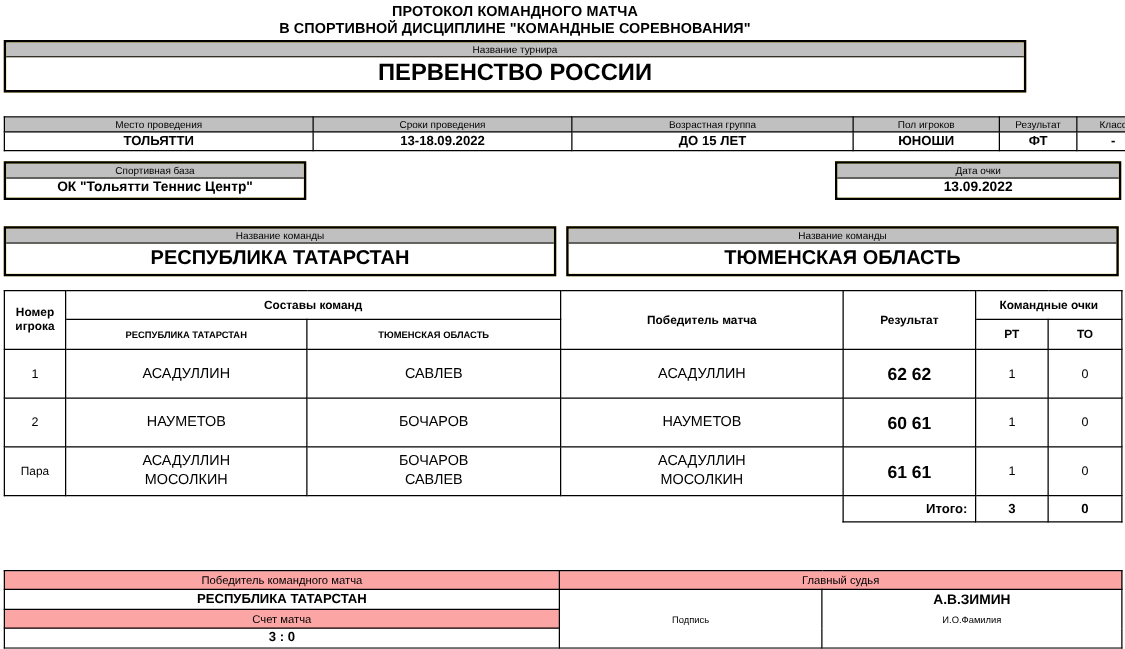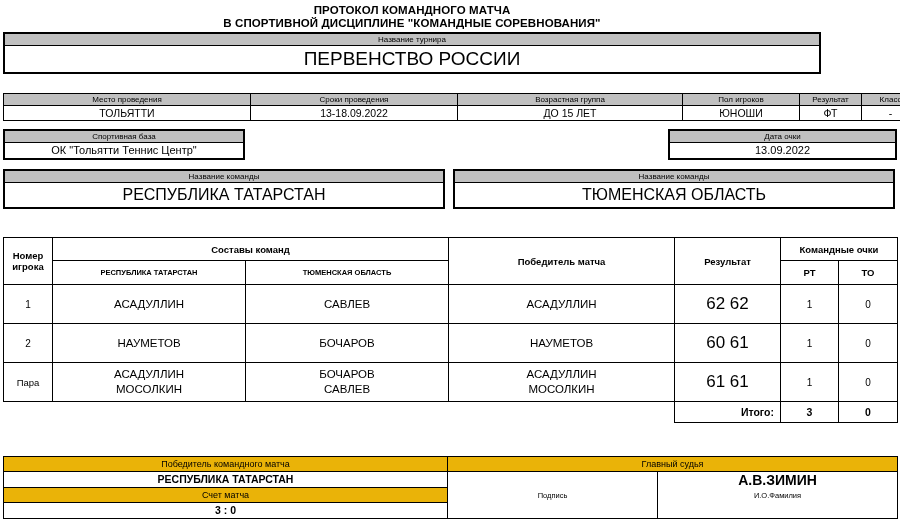--- a/index.html
+++ b/index.html
@@ -42,21 +42,21 @@
     background: #c0c0c0;
     border-bottom: 1px solid #000000;
     font-size: 8px;
     text-align: center;
     line-height: 11px;
     height: 11px;
     color: #000;
   }
   .val {
     text-align: center;
-    font-weight: normal;
+    font-weight: bold;
     background: #ffffff;
   }
 
   
   .tourn-wrap {
     margin: 2px 3px 0 3px;
   }
   .tourn-val {
     font-size: 19px;
     line-height: 26px;
@@ -107,39 +107,39 @@
   }
   .midrow .val {
     font-size: 11px;
     line-height: 15px;
     height: 15px;
   }
 
   
   .teamrow {
     position: relative;
-    margin-top: 9px;
+    margin-top: 21px;
     height: 40px;
   }
   .team-block {
     position: absolute;
     top: 0;
     width: 442px;
   }
   .team-block.left  { left: 3px; }
   .team-block.right { left: 453px; }
   .team-block .val {
     font-size: 16px;
     line-height: 24px;
     height: 24px;
   }
 
   
   .main-wrap {
-    margin: 28px 3px 0 3px;
+    margin: 11px 3px 0 3px;
   }
   table.main {
     border-collapse: collapse;
     width: 100%;
     table-layout: fixed;
   }
   table.main td {
     border: 1px solid #000000;
     text-align: center;
     vertical-align: middle;
@@ -158,22 +158,23 @@
   table.main td.num {
     font-size: 10px;
     height: 38px;
   }
   table.main td.name {
     font-size: 11.5px;
     height: 38px;
     border-radius: 15px;
   }
   table.main td.score {
-    font-size: 17px;
+    font-size: 14px;
     height: 38px;
+    font-weight: bold;
   }
   table.main td.pts {
     font-size: 10px;
     height: 38px;
   }
   table.main td.pair {
     font-size: 9.5px;
   }
   .twoline { line-height: 15px; }
   table.main tr.total td {
@@ -207,21 +208,21 @@
     width: 100%;
     table-layout: fixed;
   }
   table.foot td {
     border: 1px solid #000000;
     padding: 0;
     text-align: center;
     vertical-align: bottom;
   }
   table.foot td.cap2 {
-    background: #eab308;
+    background: #fca5a5;
     font-size: 9px;
     height: 14px;
     line-height: 14px;
     vertical-align: middle;
   }
   table.foot td.strong {
     font-size: 10.5px;
     font-weight: bold;
     height: 15px;
     line-height: 15px;
@@ -230,21 +231,21 @@
   }
   td.sign-cell {
     vertical-align: bottom;
   }
   .sign-small {
     font-size: 7.5px;
     line-height: 11px;
     padding-bottom: 17px;
   }
   .judge-name {
-    font-size: 14px;
+    font-size: 11px;
     font-weight: bold;
     line-height: 16px;
     padding-bottom: 2px;
   }
 </style>
 </head>
 <body>
 
 <div class="page">
 

